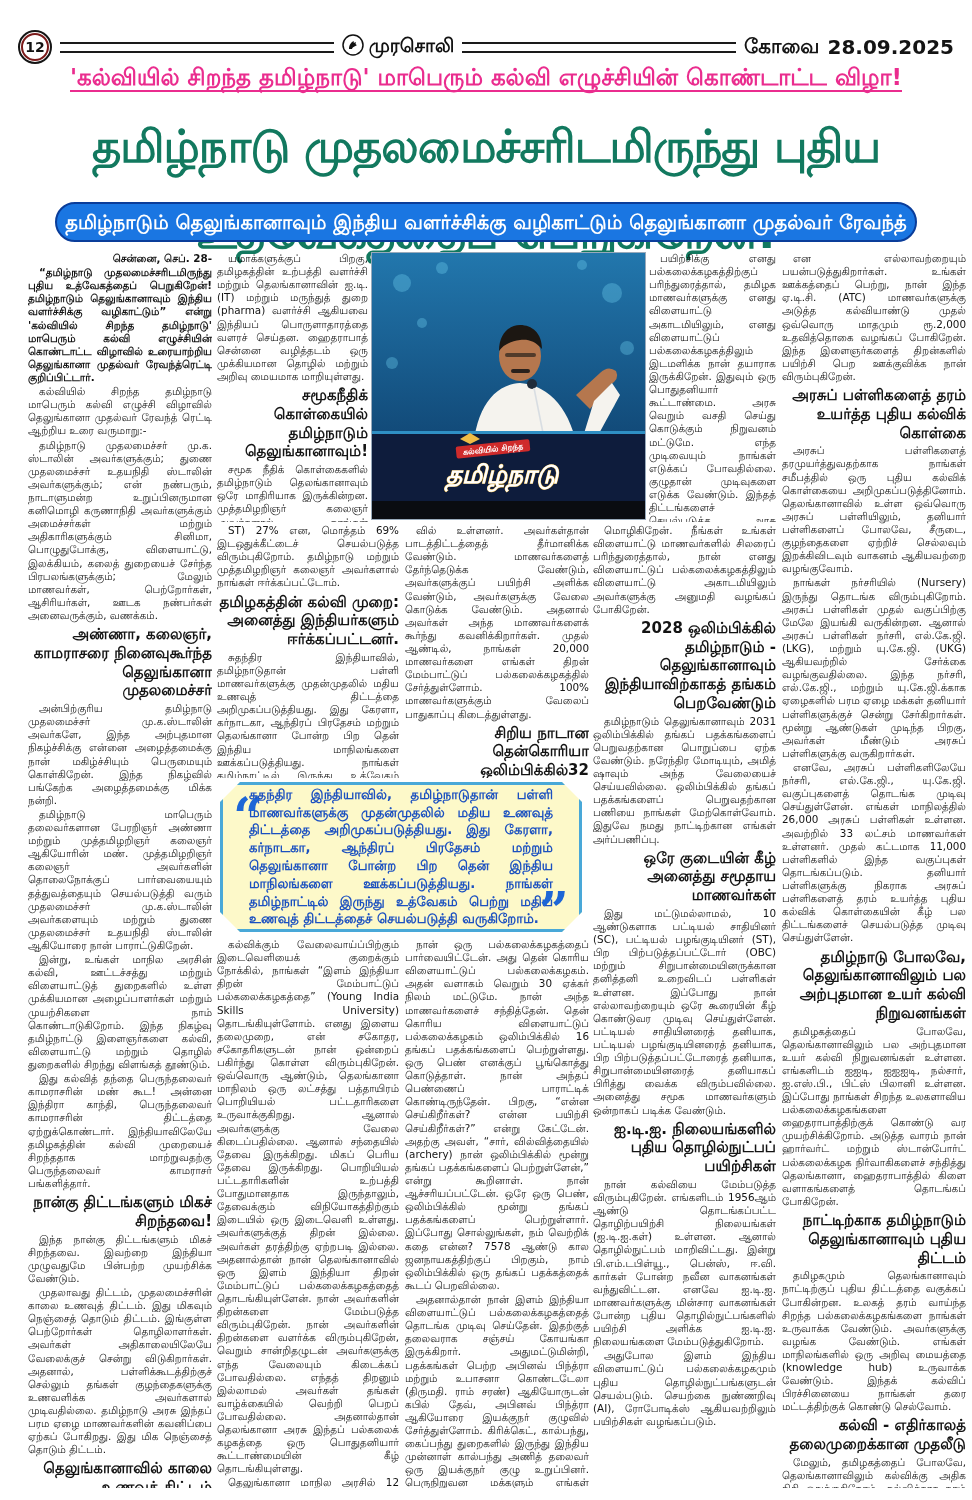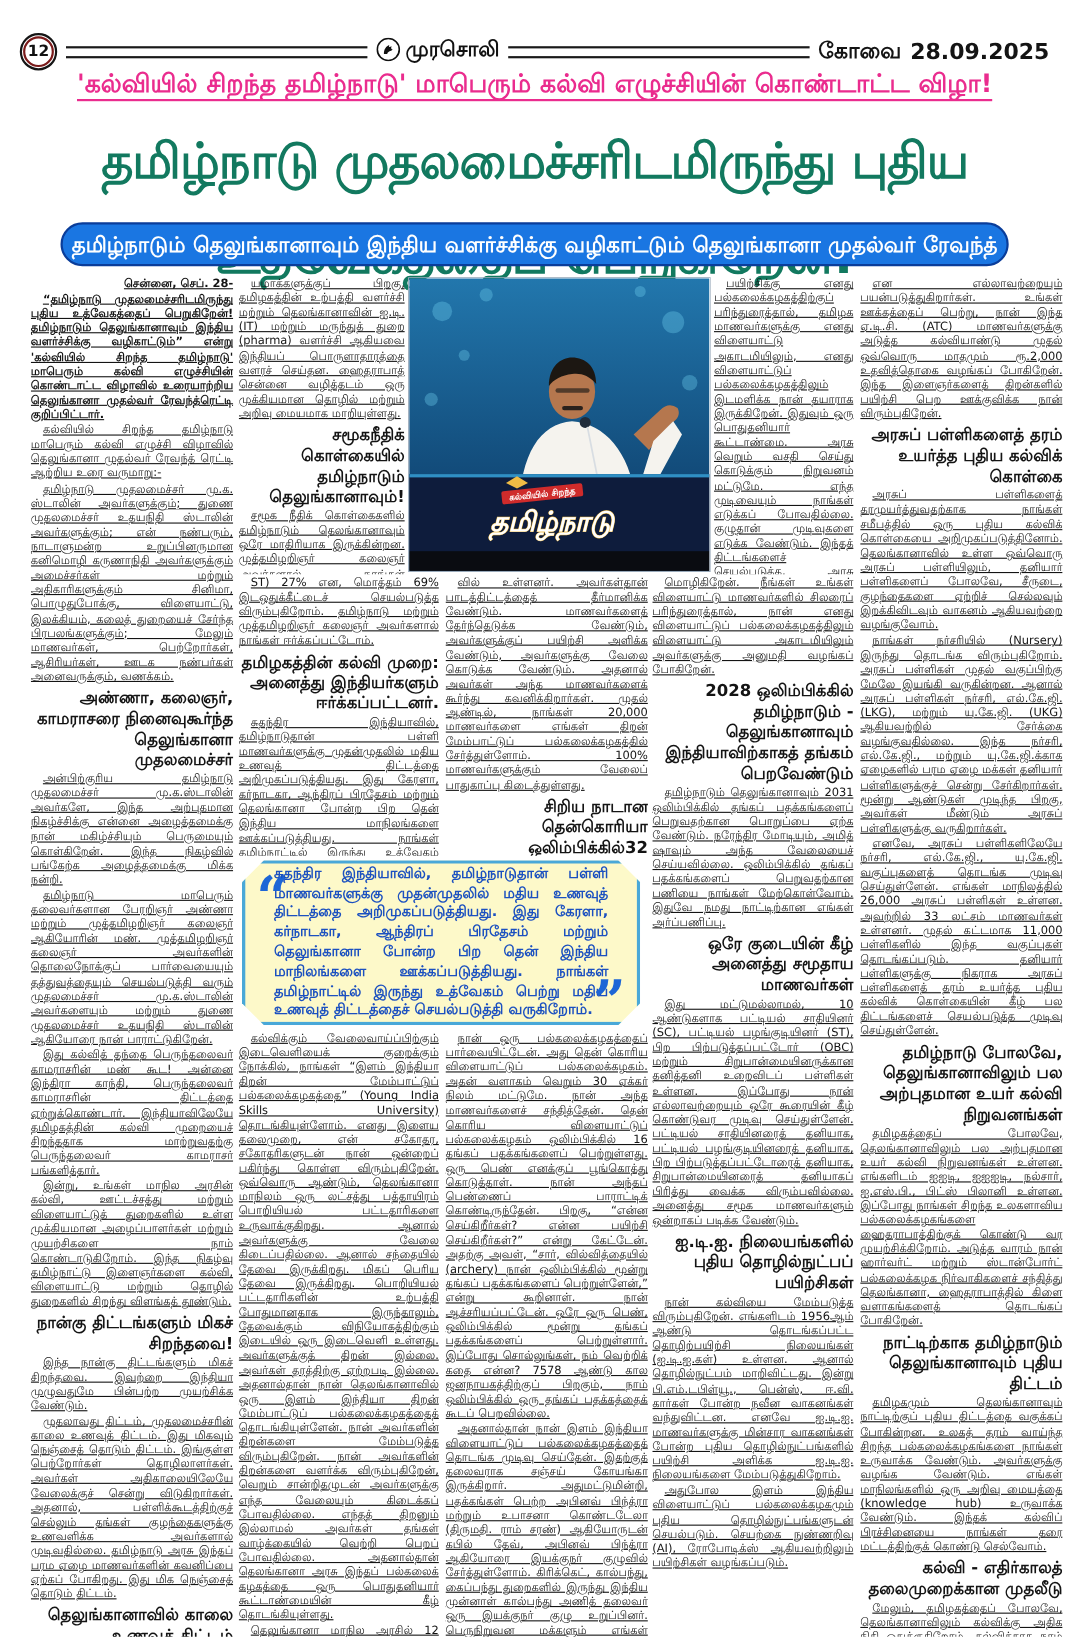--- a/index.html
+++ b/index.html
@@ -31,21 +31,21 @@
   .headline{position:absolute;top:104px;left:0;width:100%;text-align:center;
             font-size:45px;font-weight:bold;color:var(--green);letter-spacing:-1px;line-height:1.9;}
   .banner{position:absolute;top:202px;left:55px;width:862px;height:40px;
           background:var(--blue);border:2px solid var(--blue-dk);border-radius:22px;
           color:#fff;font-weight:bold;font-size:19.5px;text-align:center;line-height:38px;
           box-sizing:border-box;}
 
   
   .seg{position:absolute;overflow:hidden;text-align:justify;font-size:10.4px;
        line-height:1.26;color:var(--ink);}
-  .seg p{margin:0 0 1px 0;text-indent:11px;text-decoration:underline;}
+  .seg p{margin:0 0 1px 0;text-indent:11px;}
   .seg h4{margin:3px 0 2px 0;text-align:right;font-size:15px;line-height:1.25;text-indent:0;}
   .seg .bold{font-weight:bold;}
 
   
   .photo{position:absolute;left:372px;top:253px;width:273px;height:266px;
          box-shadow:0 0 0 1px #9ab;}
   .photo svg{display:block;}
 
   
   .quote{position:absolute;left:220px;top:782px;width:362px;height:150px;
@@ -134,22 +134,22 @@
 </div>
 
 <div class="seg" style="left:28px;top:252px;width:184px;height:1236px">
     <p class="bold" style="text-align: right; text-indent: 0px;">சென்னை, செப். 28-</p>
     <p class="bold">“தமிழ்நாடு முதலமைச்சரிடமிருந்து புதிய உத்வேகத்தைப் பெறுகிறேன்! தமிழ்நாடும் தெலுங்கானாவும் இந்திய வளர்ச்சிக்கு வழிகாட்டும்” என்று 'கல்வியில் சிறந்த தமிழ்நாடு' மாபெரும் கல்வி எழுச்சியின் கொண்டாட்ட விழாவில் உரையாற்றிய தெலுங்கானா முதல்வர் ரேவந்த்ரெட்டி குறிப்பிட்டார்.</p>
     <p>கல்வியில் சிறந்த தமிழ்நாடு மாபெரும் கல்வி எழுச்சி விழாவில் தெலுங்கானா முதல்வர் ரேவந்த் ரெட்டி ஆற்றிய உரை வருமாறு:-</p>
     <p>தமிழ்நாடு முதலமைச்சர் மு.க. ஸ்டாலின் அவர்களுக்கும்; துணை முதலமைச்சர் உதயநிதி ஸ்டாலின் அவர்களுக்கும்; என் நண்பரும், நாடாளுமன்ற உறுப்பினருமான கனிமொழி கருணாநிதி அவர்களுக்கும் அமைச்சர்கள் மற்றும் அதிகாரிகளுக்கும் சினிமா, பொழுதுபோக்கு, விளையாட்டு, இலக்கியம், கலைத் துறையைச் சேர்ந்த பிரபலங்களுக்கும்; மேலும் மாணவர்கள், பெற்றோர்கள், ஆசிரியர்கள், ஊடக நண்பர்கள் அனைவருக்கும், வணக்கம்.</p>
     <h4>அண்ணா, கலைஞர், காமராசரை நினைவுகூர்ந்த தெலுங்கானா முதலமைச்சர்</h4>
     <p>அன்பிற்குரிய தமிழ்நாடு முதலமைச்சர் மு.க.ஸ்டாலின் அவர்களே, இந்த அற்புதமான நிகழ்ச்சிக்கு என்னை அழைத்தமைக்கு நான் மகிழ்ச்சியும் பெருமையும் கொள்கிறேன். இந்த நிகழ்வில் பங்கேற்க அழைத்தமைக்கு மிக்க நன்றி.</p>
     <p>தமிழ்நாடு மாபெரும் தலைவர்களான பேரறிஞர் அண்ணா மற்றும் முத்தமிழறிஞர் கலைஞர் ஆகியோரின் மண். முத்தமிழறிஞர் கலைஞர் அவர்களின் தொலைநோக்குப் பார்வையையும் தத்துவத்தையும் செயல்படுத்தி வரும் முதலமைச்சர் மு.க.ஸ்டாலின் அவர்களையும் மற்றும் துணை முதலமைச்சர் உதயநிதி ஸ்டாலின் ஆகியோரை நான் பாராட்டுகிறேன்.</p>
+    <p>இன்று, உங்கள் மாநில அரசின் கல்வி, ஊட்டச்சத்து மற்றும் விளையாட்டுத் துறைகளில் உள்ள முக்கியமான அழைப்பாளர்கள் மற்றும் முயற்சிகளை நாம் கொண்டாடுகிறோம். இந்த நிகழ்வு தமிழ்நாட்டு இளைஞர்களை கல்வி, விளையாட்டு மற்றும் தொழில் துறைகளில் சிறந்து விளங்கத் தூண்டும்.</p>
     <p>இது கல்வித் தந்தை பெருந்தலைவர் காமராசரின் மண் கூட! அன்னை இந்திரா காந்தி, பெருந்தலைவர் காமராசரின் திட்டத்தை ஏற்றுக்கொண்டார். இந்தியாவிலேயே தமிழகத்தின் கல்வி முறையைச் சிறந்ததாக மாற்றுவதற்கு பெருந்தலைவர் காமராசர் பங்களித்தார்.</p>
-    <p>இன்று, உங்கள் மாநில அரசின் கல்வி, ஊட்டச்சத்து மற்றும் விளையாட்டுத் துறைகளில் உள்ள முக்கியமான அழைப்பாளர்கள் மற்றும் முயற்சிகளை நாம் கொண்டாடுகிறோம். இந்த நிகழ்வு தமிழ்நாட்டு இளைஞர்களை கல்வி, விளையாட்டு மற்றும் தொழில் துறைகளில் சிறந்து விளங்கத் தூண்டும்.</p>
     <h4>நான்கு திட்டங்களும் மிகச் சிறந்தவை!</h4>
     <p>இந்த நான்கு திட்டங்களும் மிகச் சிறந்தவை. இவற்றை இந்தியா முழுவதுமே பின்பற்ற முயற்சிக்க வேண்டும்.</p>
     <p>முதலாவது திட்டம், முதலமைச்சரின் காலை உணவுத் திட்டம். இது மிகவும் நெஞ்சைத் தொடும் திட்டம். இங்குள்ள பெற்றோர்கள் தொழிலாளர்கள். அவர்கள் அதிகாலையிலேயே வேலைக்குச் சென்று விடுகிறார்கள். அதனால், பள்ளிக்கூடத்திற்குச் செல்லும் தங்கள் குழந்தைகளுக்கு உணவளிக்க அவர்களால் முடிவதில்லை. தமிழ்நாடு அரசு இந்தப் பரம ஏழை மாணவர்களின் கவனிப்பை ஏற்கப் போகிறது. இது மிக நெஞ்சைத் தொடும் திட்டம்.</p>
     <h4>தெலுங்கானாவில் காலை உணவுத் திட்டம்</h4>
     <p>இந்த மேடையில் நான் ஒன்றை அறிவிக்க விரும்புகிறேன்: தெலங்கானா அரசும் அடுத்த கல்வியாண்டில் இந்தத் திட்டத்தைச் செயல்படுத்தப் போகிறது.</p>
   </div>
 <div class="seg" style="left:217px;top:252px;width:151px;height:270px">
     <p>யமாக்களுக்குப் பிறகு, தமிழகத்தின் உற்பத்தி வளர்ச்சி மற்றும் தெலங்கானாவின் ஐ.டி. (IT) மற்றும் மருந்துத் துறை (pharma) வளர்ச்சி ஆகியவை இந்தியப் பொருளாதாரத்தை வளரச் செய்தன. ஹைதராபாத் சென்னை வழித்தடம் ஒரு முக்கியமான தொழில் மற்றும் அறிவு மையமாக மாறியுள்ளது.</p>
     <h4>சமூகநீதிக் கொள்கையில் தமிழ்நாடும் தெலுங்கானாவும்!</h4>
     <p>சமூக நீதிக் கொள்கைகளில் தமிழ்நாடும் தெலங்கானாவும் ஒரே மாதிரியாக இருக்கின்றன. முத்தமிழறிஞர் கலைஞர் அவர்களால் நாங்கள் ஈர்க்கப்பட்டுள்ளோம். இப்போது எங்கள் மாநிலத்தில் உள்ளாட்சித் தேர்தல்கள் வரப்போகின்றன. நாங்கள் பிற பிற்படுத்தப்பட்டோருக்கு (OBC) 42%, பட்டியல் சாதியினருக்கும் மற்றும் பட்டியல் பழங்குடியினருக்கும் (SC/</p>

